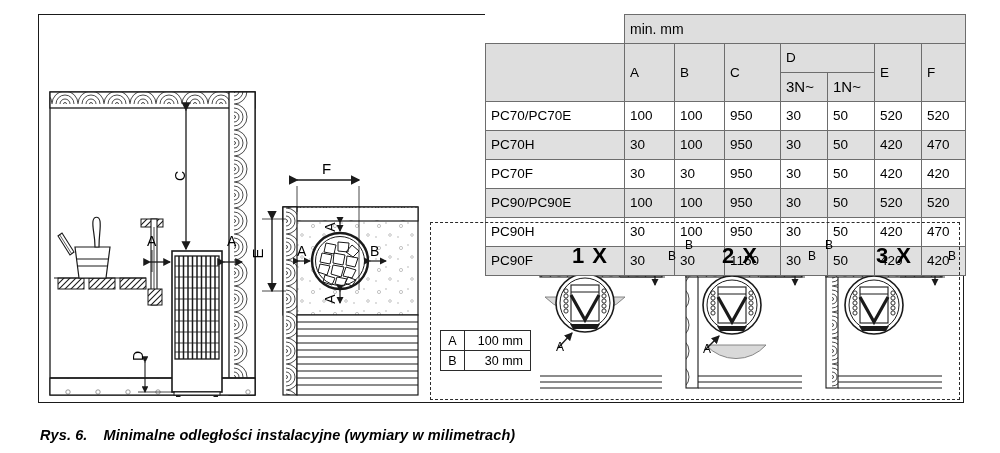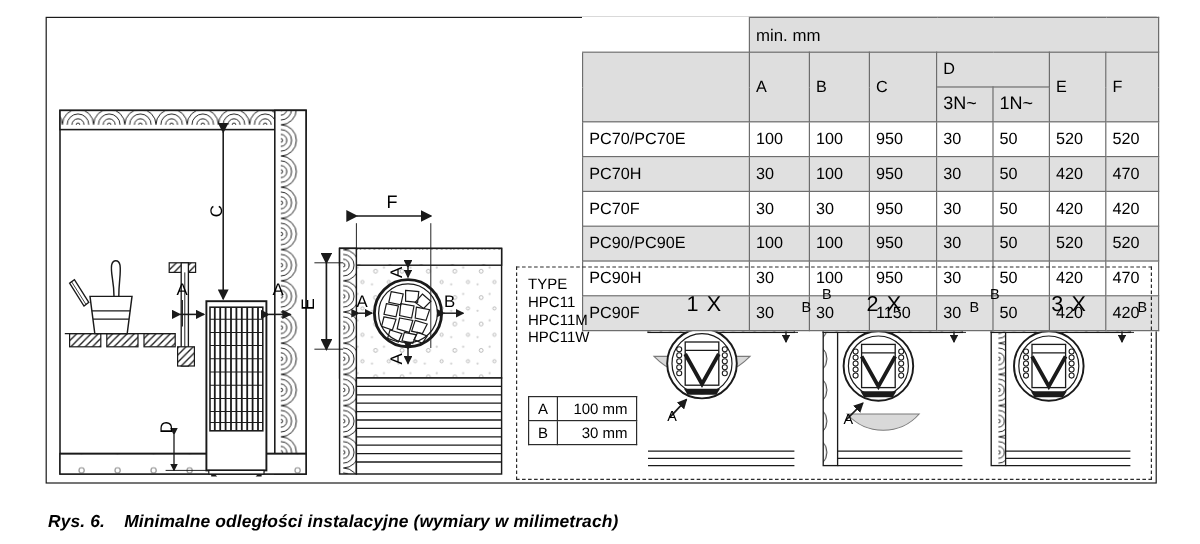--- a/index.html
+++ b/index.html
@@ -91,22 +91,22 @@
     border: 1px solid #2b2b2b;
     padding: 2px 7px;
     height: 20px;
     box-sizing: border-box;
     text-align: right;
   }
   .ab-table td.k { width: 24px; text-align: center; }
   .ab-table td.v { width: 66px; }
   .cfg-title {
     position: absolute;
-    font-size: 18px;
-    font-weight: normal;
+    font-size: 22px;
+    font-weight: bold;
     letter-spacing: 1px;
   }
   .dimletter {
     position: absolute;
     font-size: 14px;
     font-weight: normal;
     font-family: "Liberation Sans", sans-serif;
   }
   .dimletter.rot { transform: rotate(-90deg); transform-origin: center center; }
   svg { display: block; }
@@ -505,26 +505,20 @@
         <td>30</td>
         <td>50</td>
         <td>420</td>
         <td>420</td>
       </tr>
     </tbody>
   </table>
 
   <div class="dash-panel"></div>
 
-  <div class="type-block">
-    <div>TYPE</div>
-    <div>HPC11</div>
-    <div>HPC11M</div>
-    <div>HPC11W</div>
-  </div>
 
   <table class="ab-table">
     <tbody>
         <tr>
       <td class="k">A</td>
       <td class="v">100 mm</td>
     </tr>
     <tr>
       <td class="k">B</td>
       <td class="v">30 mm</td>

